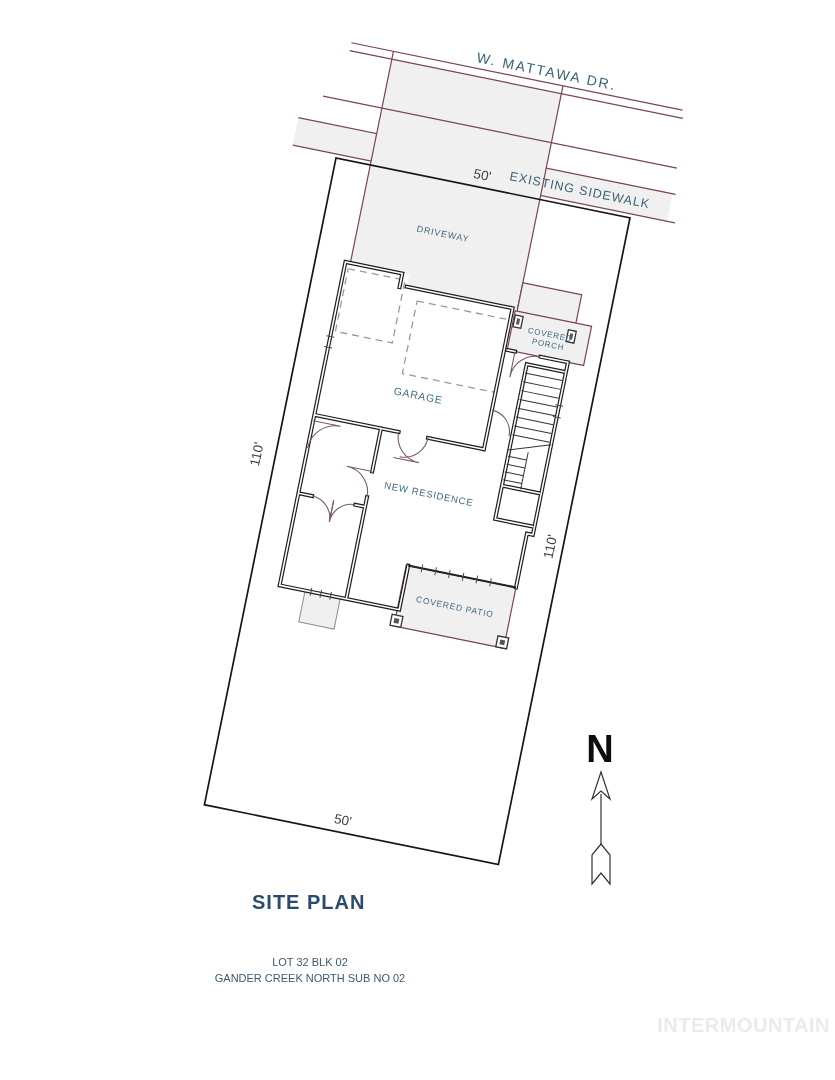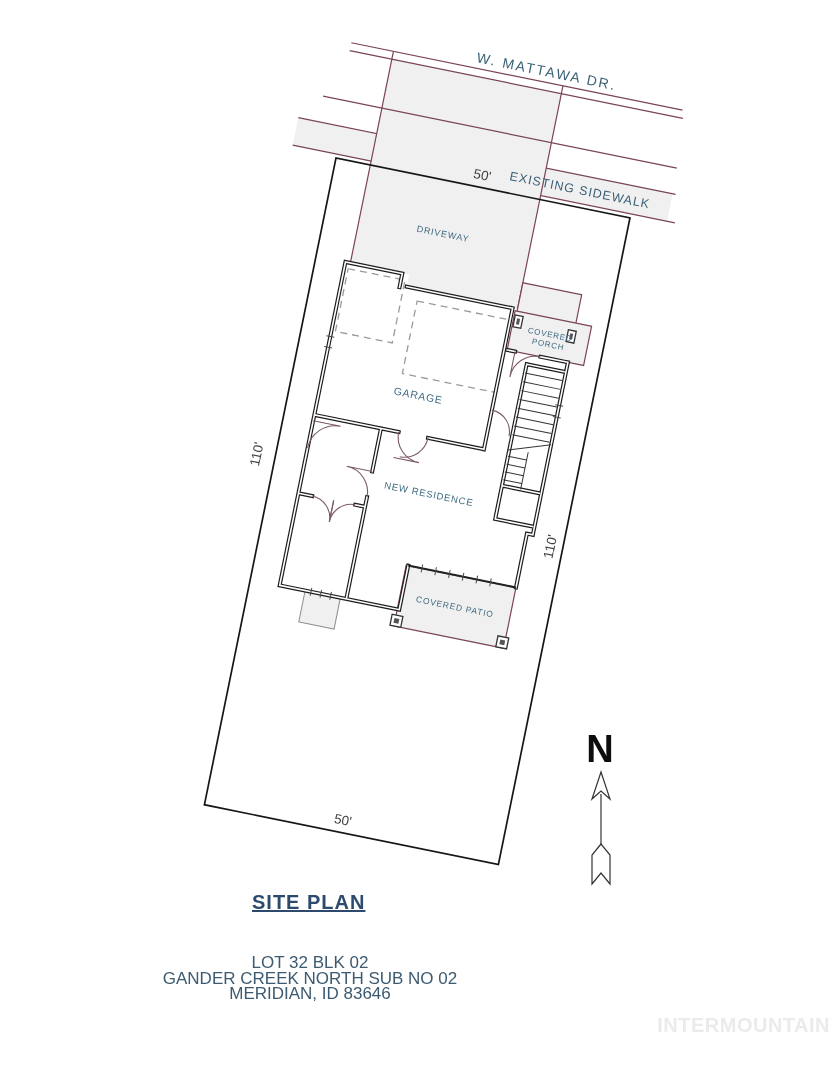--- a/index.html
+++ b/index.html
@@ -26,23 +26,23 @@
 
   
   .lbl{fill:#3e6a81;letter-spacing:.8px;}
   .roadlbl{fill:#3a6075;}
   .dim{fill:#3f3f3f;}
   .north-n{fill:#0d0d0d;font-weight:bold;}
   .narrow{stroke:#333;stroke-width:1.2;fill:#ffffff;}
 
   
   .title{position:absolute;left:252px;top:891px;font-size:20px;font-weight:bold;
-         letter-spacing:1px;color:#2c4a6e;text-decoration:underline;}
+         letter-spacing:1px;color:#2c4a6e;}
   .address{position:absolute;left:135px;top:955px;width:350px;text-align:center;
-           font-size:17px;line-height:15.5px;color:#3c5a70;}
+           font-size:11px;line-height:15.5px;color:#3c5a70;}
   .watermark{position:absolute;right:5px;top:1014px;font-size:20px;font-weight:bold;
              letter-spacing:.5px;color:#ebebeb;}
 </style>
 </head>
 <body>
 
 <div class="canvas">
 
 <svg width="835" height="1080" viewBox="0 0 835 1080">
   <defs>
@@ -162,18 +162,17 @@
     <line x1="601" y1="794" x2="601" y2="850" stroke="#333" stroke-width="1.2"></line>
     <path d="M601,844 L592,855 L592,884 L601,873 L610,884 L610,855 Z" class="narrow"></path>
   </g>
 </svg>
 
 <div class="title">SITE PLAN</div>
 
 <div class="address">
   <div>LOT 32 BLK 02</div>
   <div>GANDER CREEK NORTH SUB NO 02</div>
-  <div>MERIDIAN, ID 83646</div>
 </div>
 
 <div class="watermark">INTERMOUNTAIN</div>
 
 </div>
 
 </body></html>

